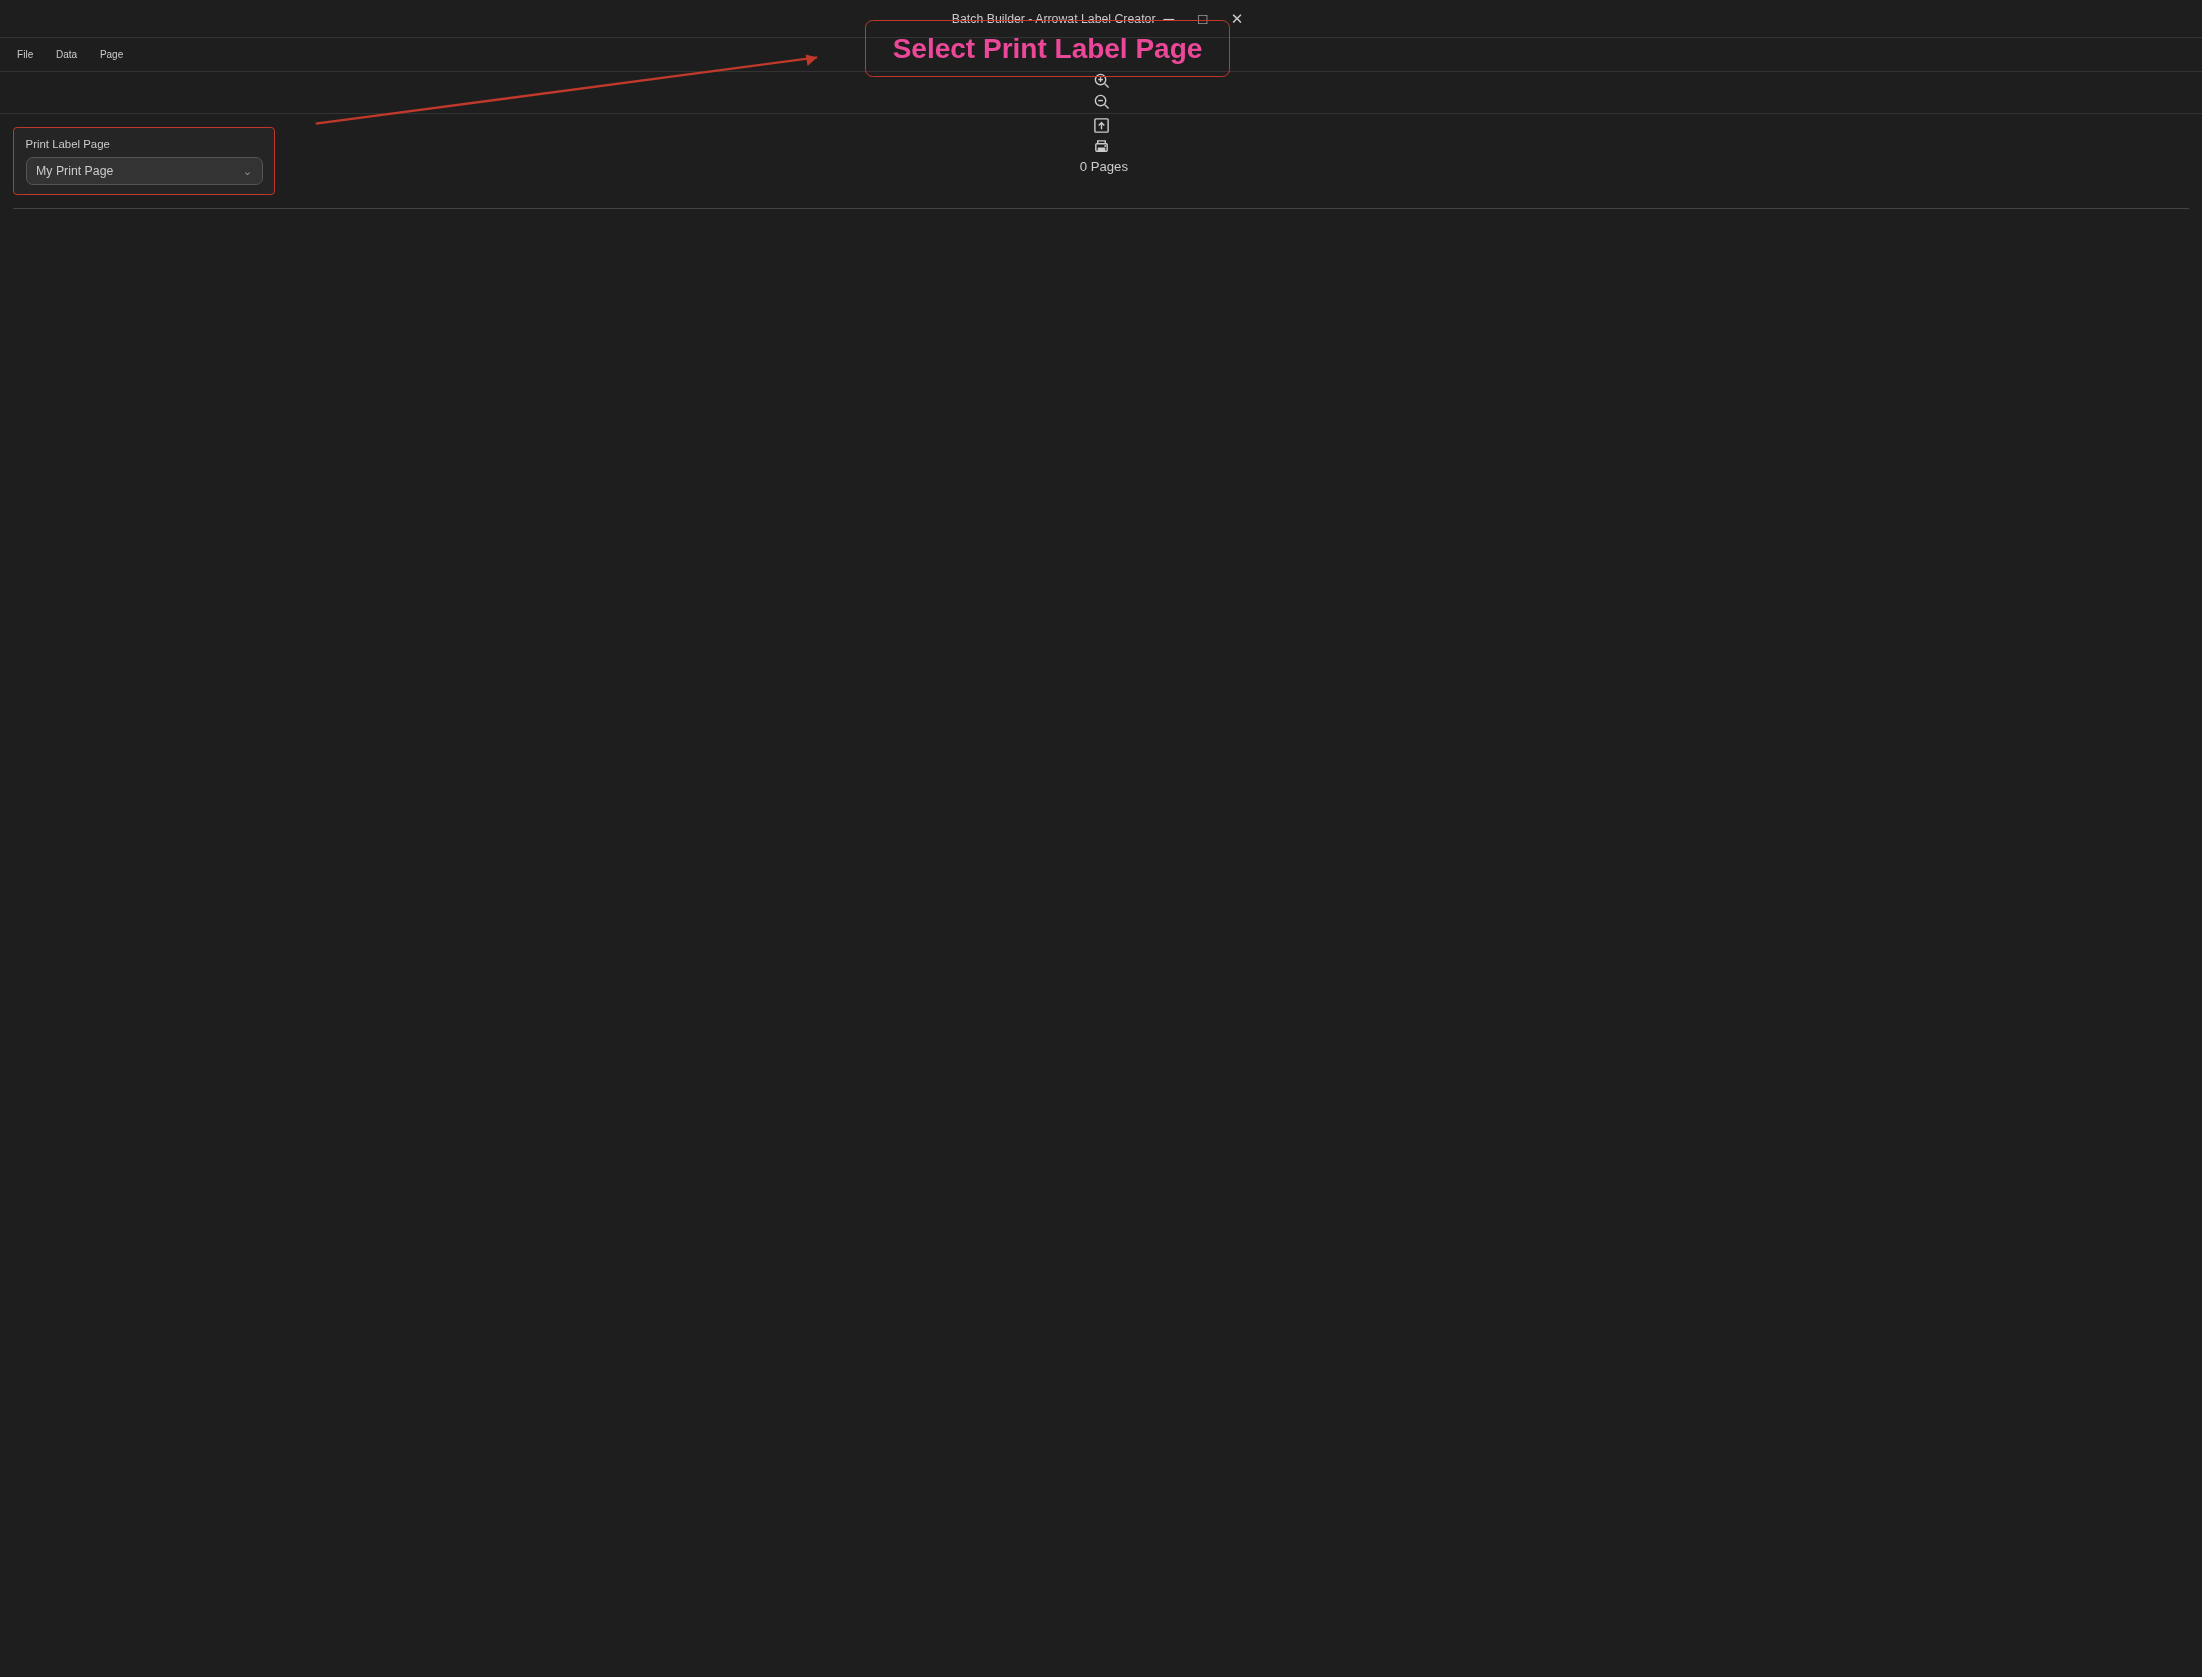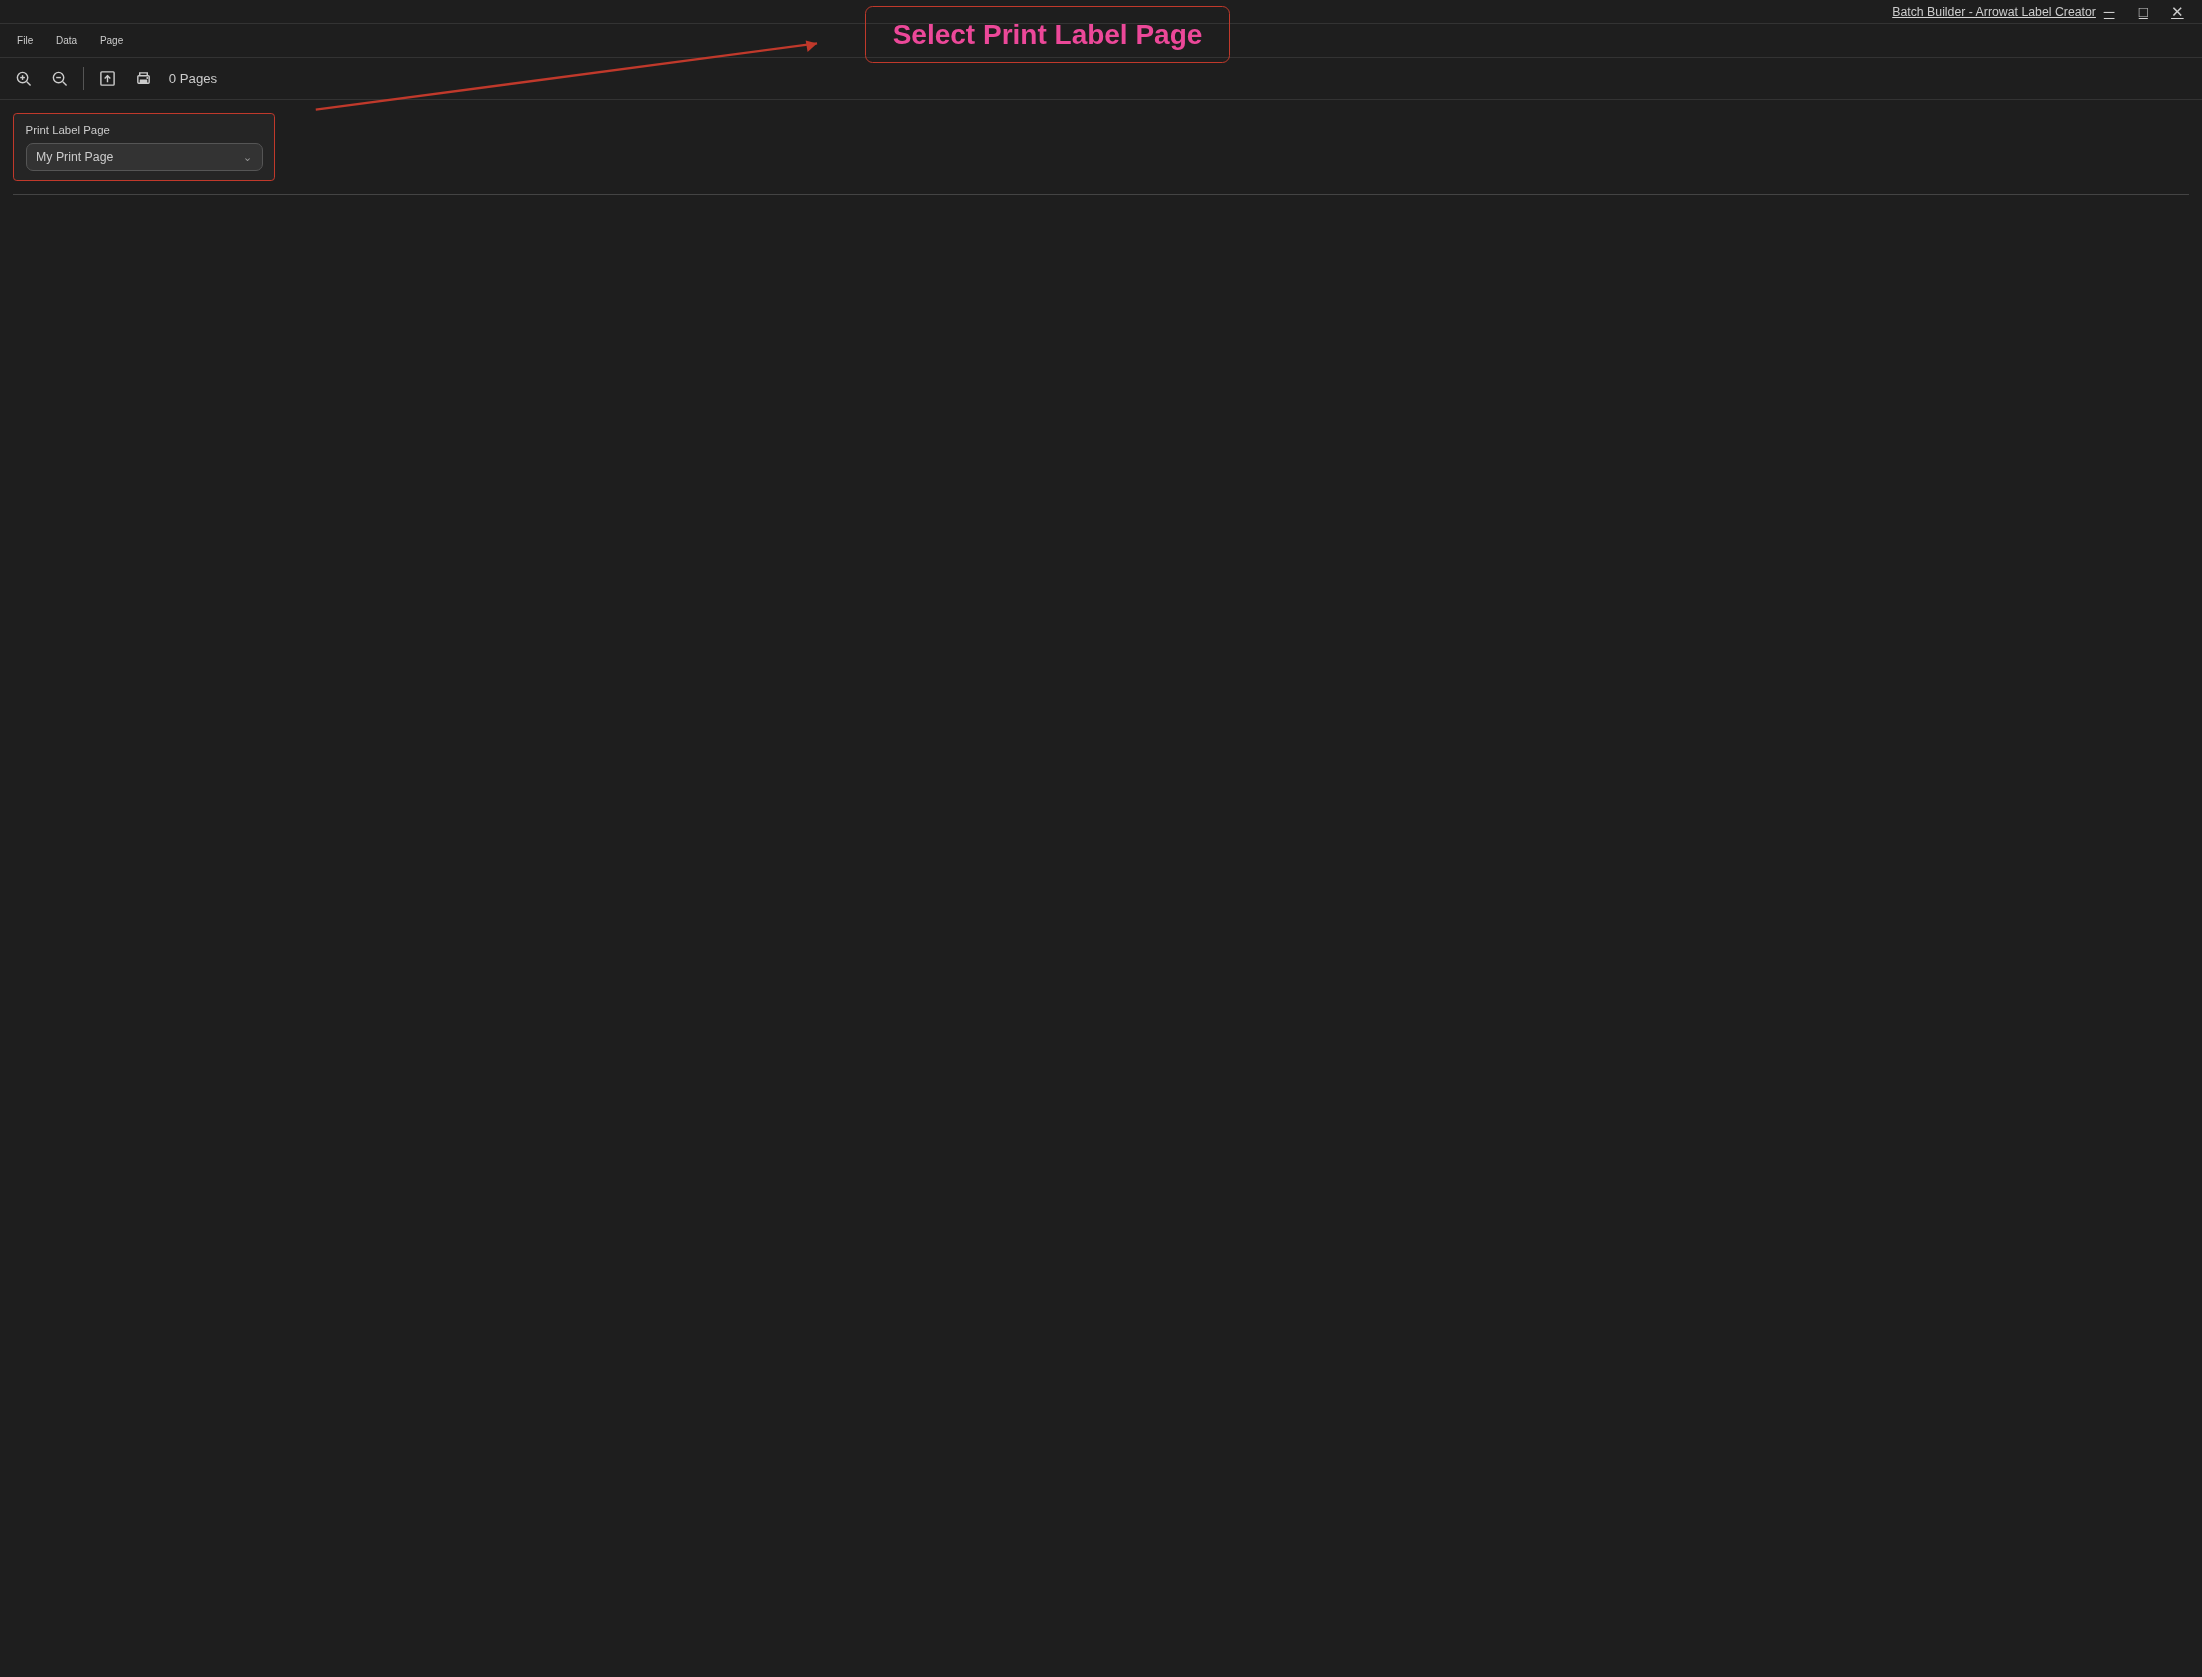--- a/index.html
+++ b/index.html
@@ -15,26 +15,25 @@
       font-size: 12.3px;
       width: 2202px;
       height: 1678px;
       overflow: hidden;
     }
 
     
     .title-bar {
       display: flex;
       align-items: center;
-      justify-content: flex-end;
-      background-color: #1e1e1e;
-      height: 24px;
+      justify-content: center;
+      background-color: #1e1e1e;
+      height: 38px;
       padding: 0 11.4px;
       border-bottom: 0.9px solid #333;
-      text-decoration: underline;
     }
 
     .title-bar-title {
       font-size: 12.3px;
       color: #cccccc;
     }
 
     .title-bar-controls {
       display: flex;
       gap: 7.6px;
@@ -73,20 +72,21 @@
 
     
     .toolbar {
       display: flex;
       align-items: center;
       background-color: #1e1e1e;
       height: 42px;
       padding: 0 7.6px;
       gap: 3.8px;
       border-bottom: 0.9px solid #333;
+      flex-direction: column;
     }
 
     .toolbar-btn {
       background: none;
       border: none;
       color: #cccccc;
       cursor: pointer;
       width: 32px;
       height: 32px;
       display: flex;

